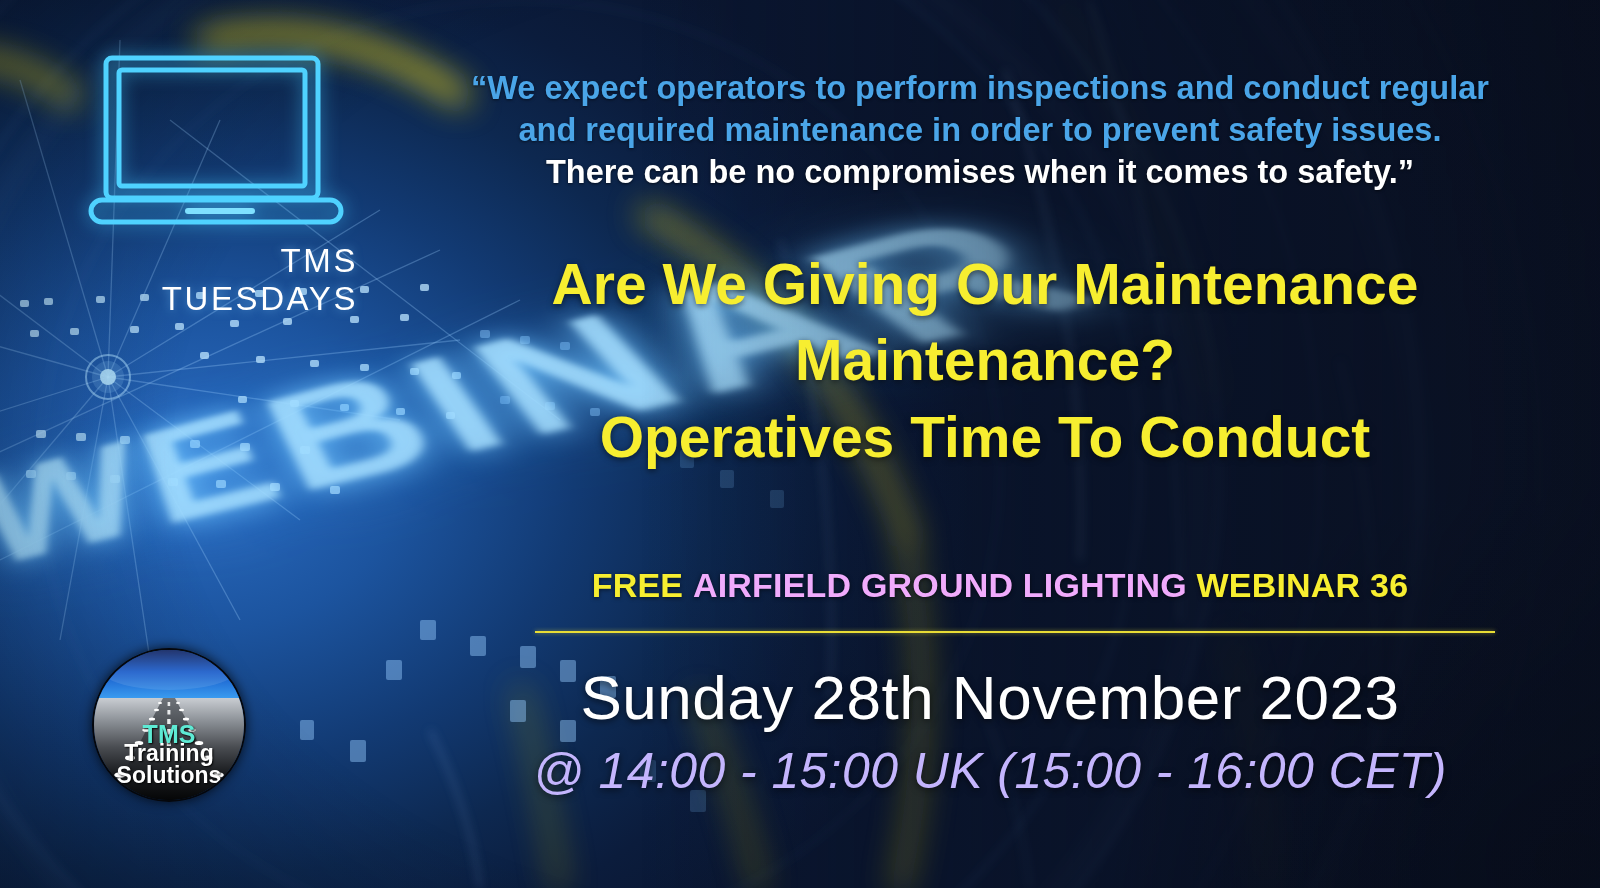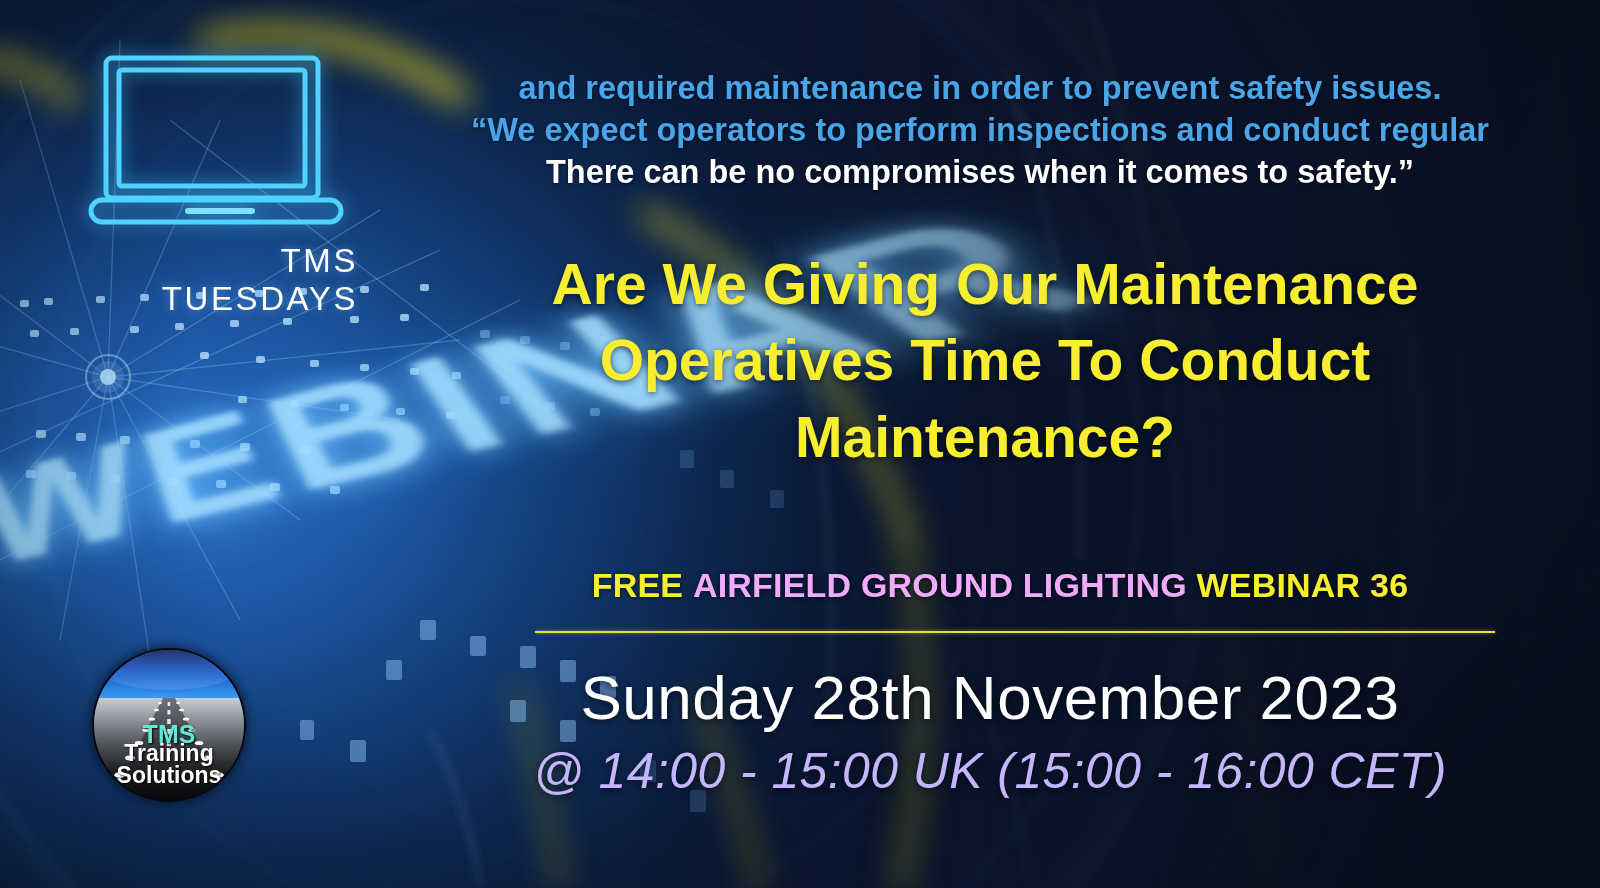--- a/index.html
+++ b/index.html
@@ -411,29 +411,29 @@
       <ellipse cx="75" cy="14" rx="74" ry="26" fill="rgba(255,255,255,0.10)"></ellipse>
     </svg>
     <div class="badge-text badge-tms">TMS</div>
     <div class="badge-text badge-l2">Training</div>
     <div class="badge-text badge-l3">Solutions</div>
   </div>
 
   <div class="content">
 
     <div class="quote">
+      <span class="q-blue">“We expect operators to perform inspections and conduct regular</span>
       <span class="q-blue">and required maintenance in order to prevent safety issues.</span>
-      <span class="q-blue">“We expect operators to perform inspections and conduct regular</span>
       <span class="q-white">There can be no compromises when it comes to safety.”</span>
     </div>
 
     <div class="headline">
       <span>Are We Giving Our Maintenance</span>
+      <span>Maintenance?</span>
       <span>Operatives Time To Conduct</span>
-      <span>Maintenance?</span>
     </div>
 
     <div class="webinar-line"><span class="wl-yellow">FREE</span><span class="wl-white">&nbsp;</span><span class="wl-white">AIRFIELD GROUND LIGHTING</span><span class="wl-white">&nbsp;</span><span class="wl-yellow">WEBINAR 36</span></div>
 
     <div class="divider"></div>
 
     <div class="date-line">Sunday 28th November 2023</div>
     <div class="time-line">@ 14:00 - 15:00 UK  (15:00 - 16:00 CET)</div>
 
   </div>

